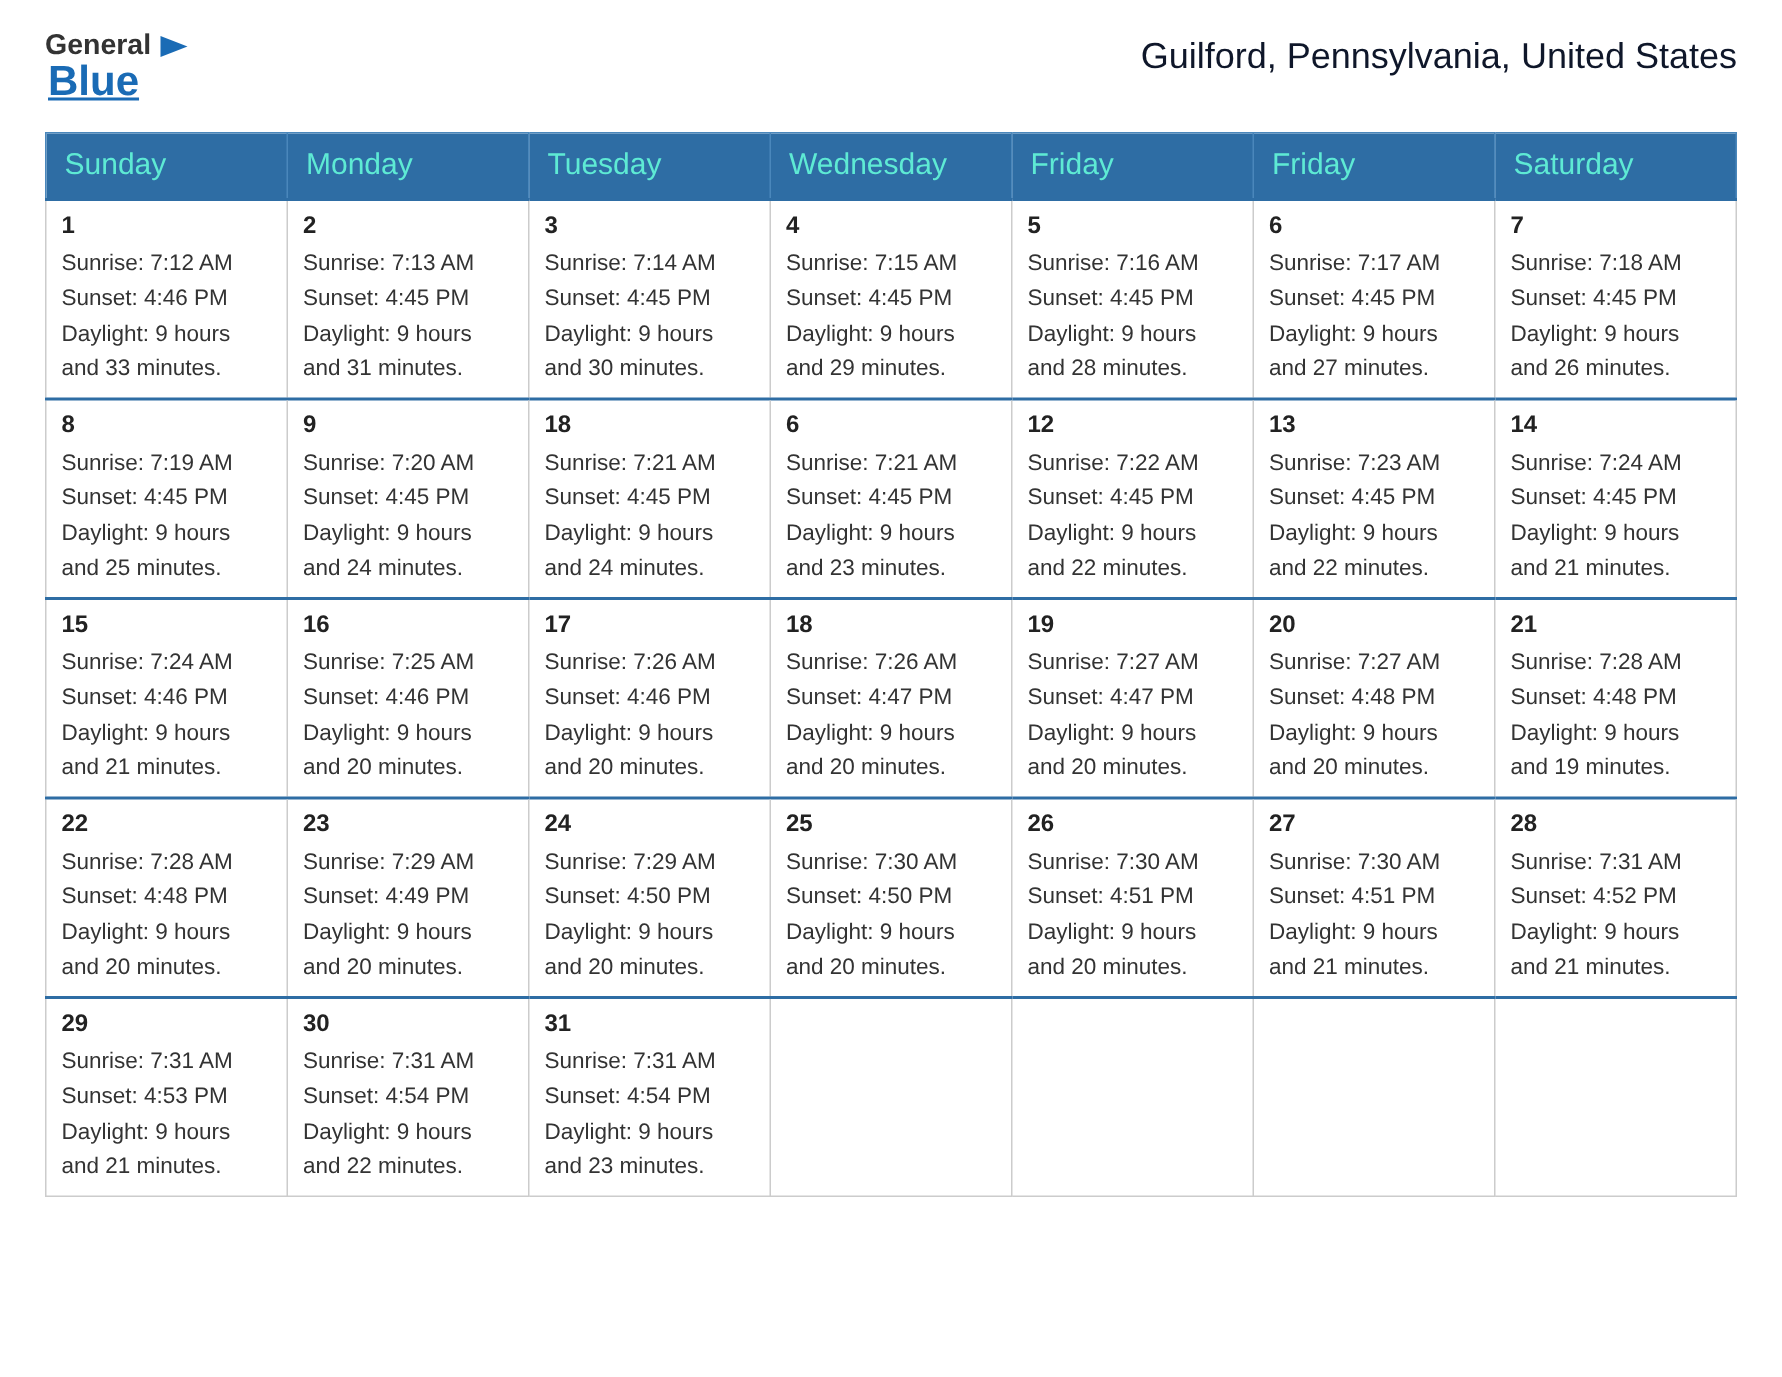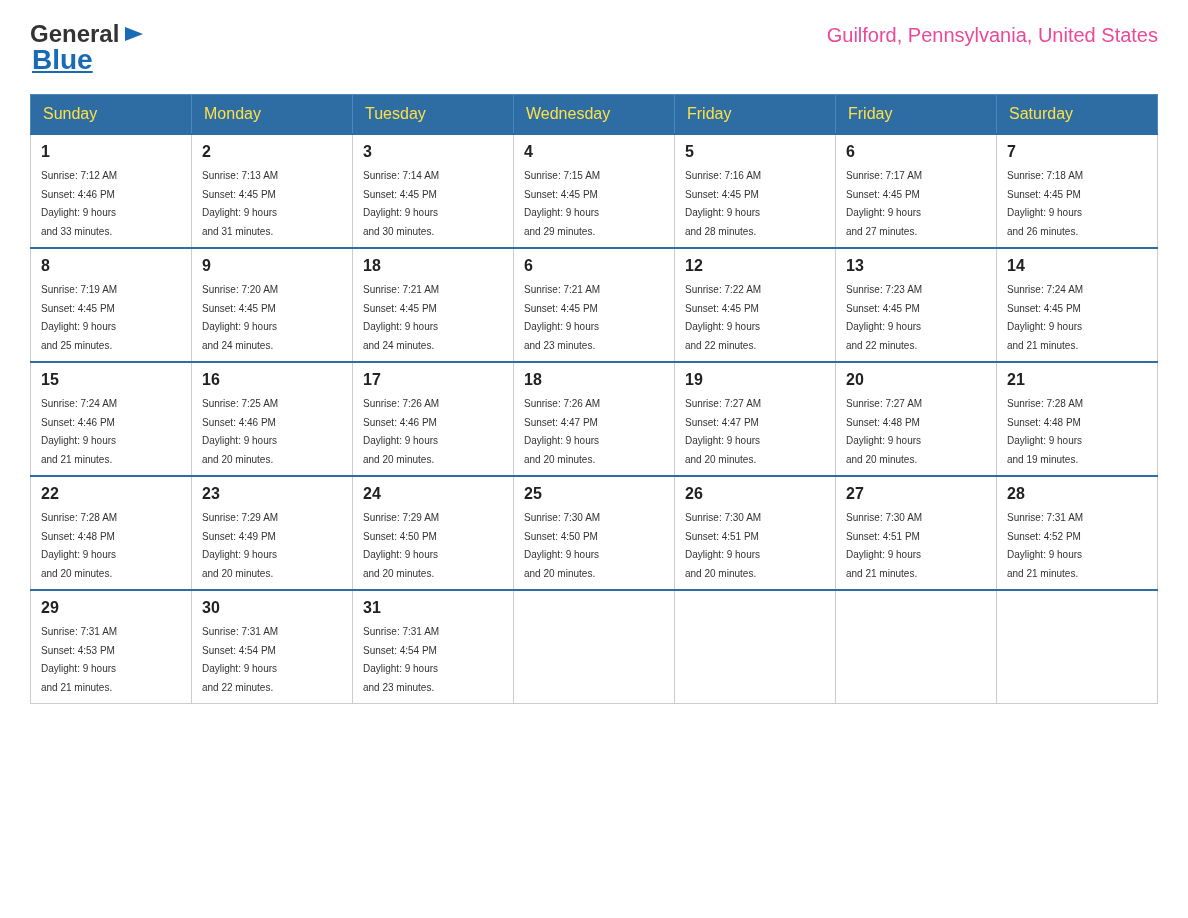--- a/index.html
+++ b/index.html
@@ -19,33 +19,33 @@
     .title-section {
       text-align: right;
     }
     .month-title {
       font-size: 52px;
       font-weight: normal;
       color: #222;
       line-height: 1.1;
     }
     .location {
-      font-size: 20px;
-      color: #ec4899;
+      font-size: 24px;
+      color: #0f172a;
       margin-top: 4px;
     }
     .calendar-table {
       width: 100%;
       border-collapse: collapse;
       border: 1px solid #ccc;
     }
     .calendar-table th {
       background-color: #2e6da4;
-      color: #fde047;
-      font-size: 16px;
+      color: #5eead4;
+      font-size: 20px;
       font-weight: normal;
       padding: 10px 12px;
       text-align: left;
       border: 1px solid #4a87bb;
     }
     .calendar-table td {
       vertical-align: top;
       border: 1px solid #ccc;
       padding: 8px 10px;
       width: 14.28%;
@@ -55,21 +55,21 @@
       border-top: 2px solid #2e6da4;
     }
     .day-number {
       font-size: 16px;
       font-weight: bold;
       color: #222;
       display: block;
       margin-bottom: 4px;
     }
     .day-info {
-      font-size: 10px;
+      font-size: 15px;
       color: #333;
       line-height: 1.55;
     }
     .empty-cell {
       background: #fff;
     }
     .logo-wrapper {
       display: flex;
       flex-direction: row;
       align-items: center;
@@ -78,21 +78,21 @@
     .logo-text-group {
       display: flex;
       flex-direction: column;
       align-items: flex-start;
     }
     .logo-line1 {
       display: flex;
       align-items: center;
     }
     .logo-g {
-      font-size: 24px;
+      font-size: 19px;
       font-weight: bold;
       color: #333;
     }
     .logo-arrow-svg {
       margin-left: 4px;
     }
     .logo-line2 {
       font-size: 28px;
       font-weight: bold;
       color: #1a6bb5;

